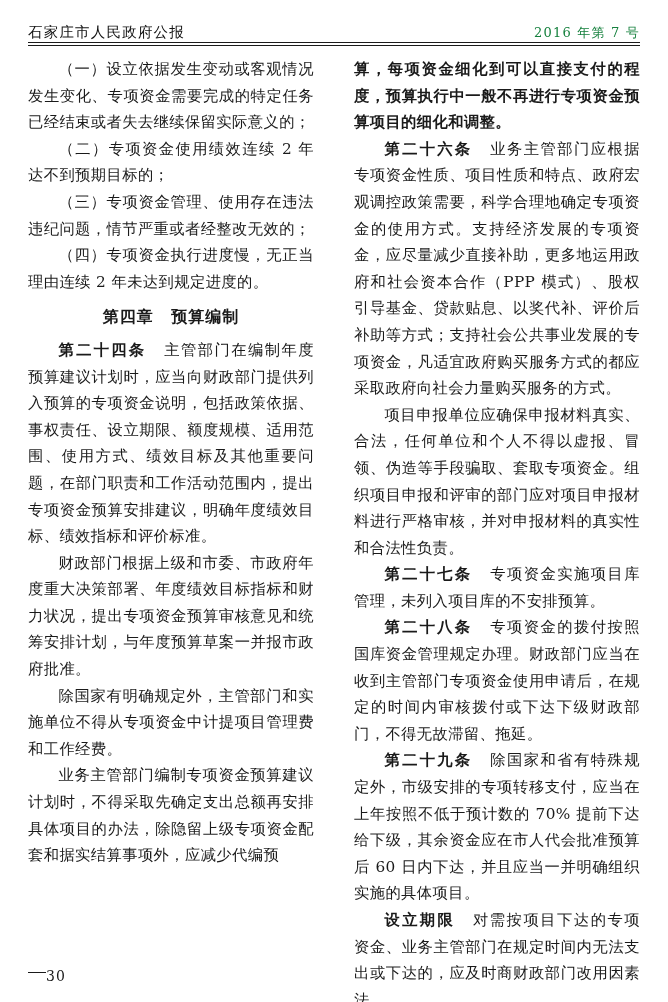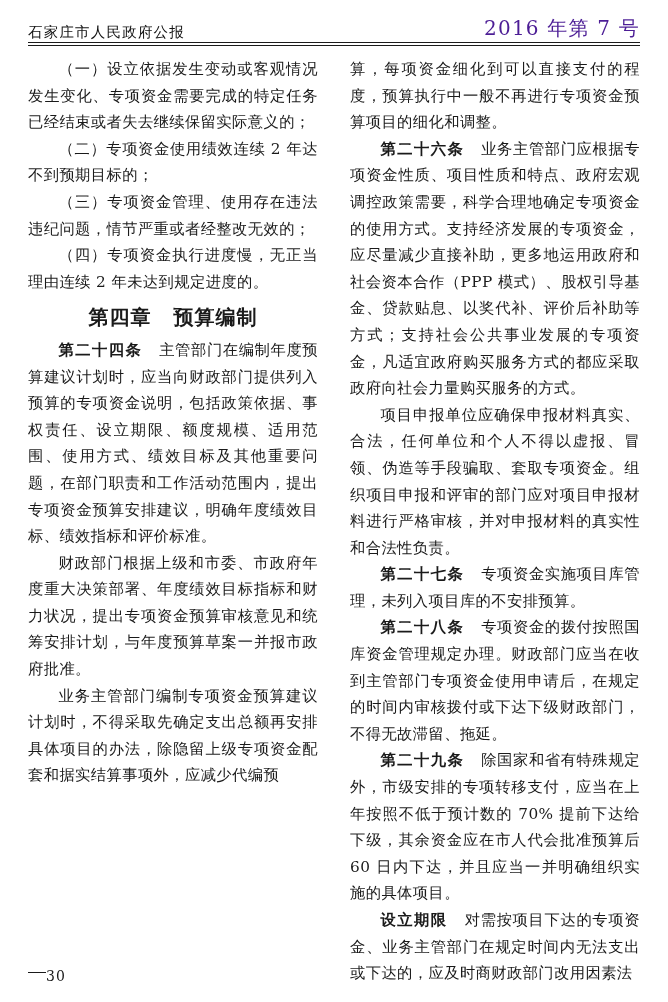--- a/index.html
+++ b/index.html
@@ -34,23 +34,23 @@
     align-items: flex-end;
     justify-content: space-between;
   }
   .header-left {
     font-size: 14.5px;
     letter-spacing: 1.2px;
     font-family: "DejaVu Serif", "Liberation Serif", serif;
     color: #111;
   }
   .header-right {
-    font-size: 20px;
+    font-size: 13px;
     letter-spacing: 1.2px;
-    color: #4c1d95;
+    color: #15803d;
   }
   .header-rule {
     position: absolute;
     left: 28px;
     right: 28px;
     top: 42px;
     border-top: 1.6px solid #1a1a1a;
     height: 0;
   }
   .header-rule2 {
@@ -62,42 +62,43 @@
     height: 0;
   }
   
   .columns {
     position: absolute;
     left: 28px;
     top: 56px;
     width: 612px;
     height: 900px;
     display: flex;
-    gap: 32px;
+    gap: 40px;
     justify-content: space-between;
   }
   .col {
     width: 294px;
     box-sizing: border-box;
   }
   p.para {
     margin: 0 0 0 0;
     font-size: 15.3px;
     line-height: 26.6px;
     text-align: justify;
     text-justify: inter-ideograph;
     text-indent: 2em;
     letter-spacing: 0.4px;
   }
   p.para.noindent {
     text-indent: 0;
+    font-weight: bold;
   }
   .chapter {
     margin: 9px 0 6px 0;
-    font-size: 20px;
+    font-size: 16px;
     line-height: 26.6px;
     text-align: center;
     font-weight: bold;
     letter-spacing: 1px;
   }
   .chapter .gap {
     display: inline-block;
     width: 1.1em;
   }
   .art {
@@ -152,20 +153,21 @@
       <p class="para">（四）专项资金执行进度慢，无正当理由连续 2 年未达到规定进度的。</p>
 
       <div class="chapter">
         <span>第四章</span><span class="gap"></span><span>预算编制</span>
       </div>
 
       <p class="para"><span class="art">第二十四条</span><span class="art-gap"></span><span>主管部门在编制年度预算建议计划时，应当向财政部门提供列入预算的专项资金说明，包括政策依据、事权责任、设立期限、额度规模、适用范围、使用方式、绩效目标及其他重要问题，在部门职责和工作活动范围内，提出专项资金预算安排建议，明确年度绩效目标、绩效指标和评价标准。</span></p>
 
       <p class="para">财政部门根据上级和市委、市政府年度重大决策部署、年度绩效目标指标和财力状况，提出专项资金预算审核意见和统筹安排计划，与年度预算草案一并报市政府批准。</p>
 
+      <p class="para">除国家有明确规定外，主管部门和实施单位不得从专项资金中计提项目管理费和工作经费。</p>
 
 
       <p class="para">业务主管部门编制专项资金预算建议计划时，不得采取先确定支出总额再安排具体项目的办法，除隐留上级专项资金配套和据实结算事项外，应减少代编预</p>
     </div>
 
     <div class="col">
       <p class="para noindent">算，每项资金细化到可以直接支付的程度，预算执行中一般不再进行专项资金预算项目的细化和调整。</p>
 
       <p class="para"><span class="art">第二十六条</span><span class="art-gap"></span><span>业务主管部门应根据专项资金性质、项目性质和特点、政府宏观调控政策需要，科学合理地确定专项资金的使用方式。支持经济发展的专项资金，应尽量减少直接补助，更多地运用政府和社会资本合作（PPP 模式）、股权引导基金、贷款贴息、以奖代补、评价后补助等方式；支持社会公共事业发展的专项资金，凡适宜政府购买服务方式的都应采取政府向社会力量购买服务的方式。</span></p>
 

